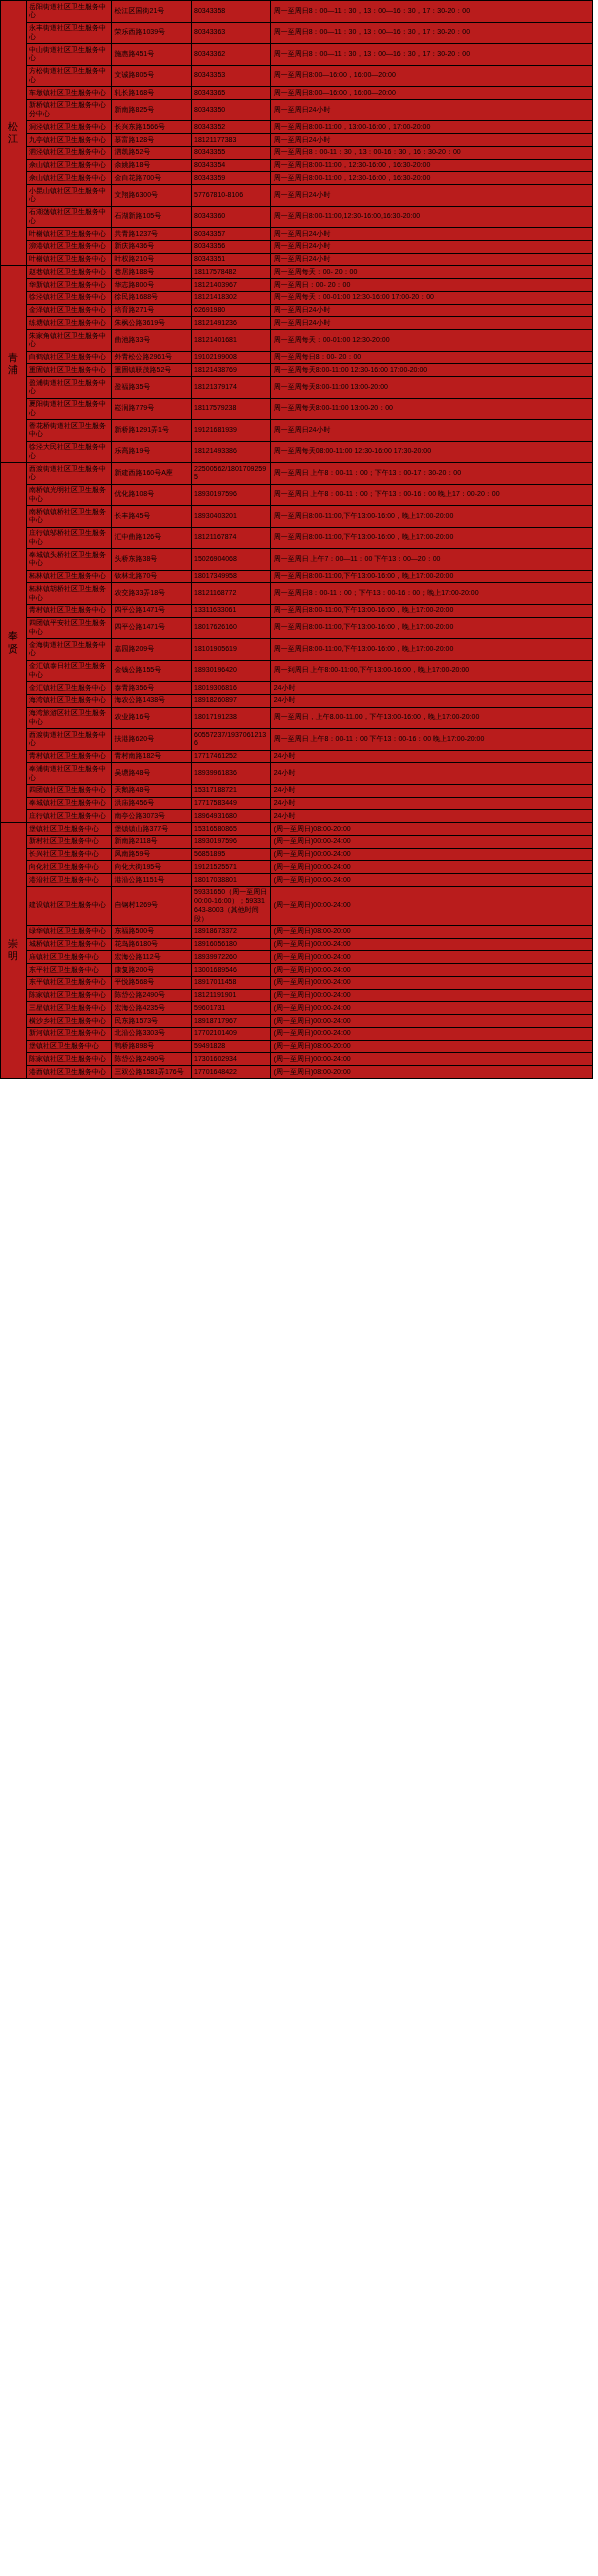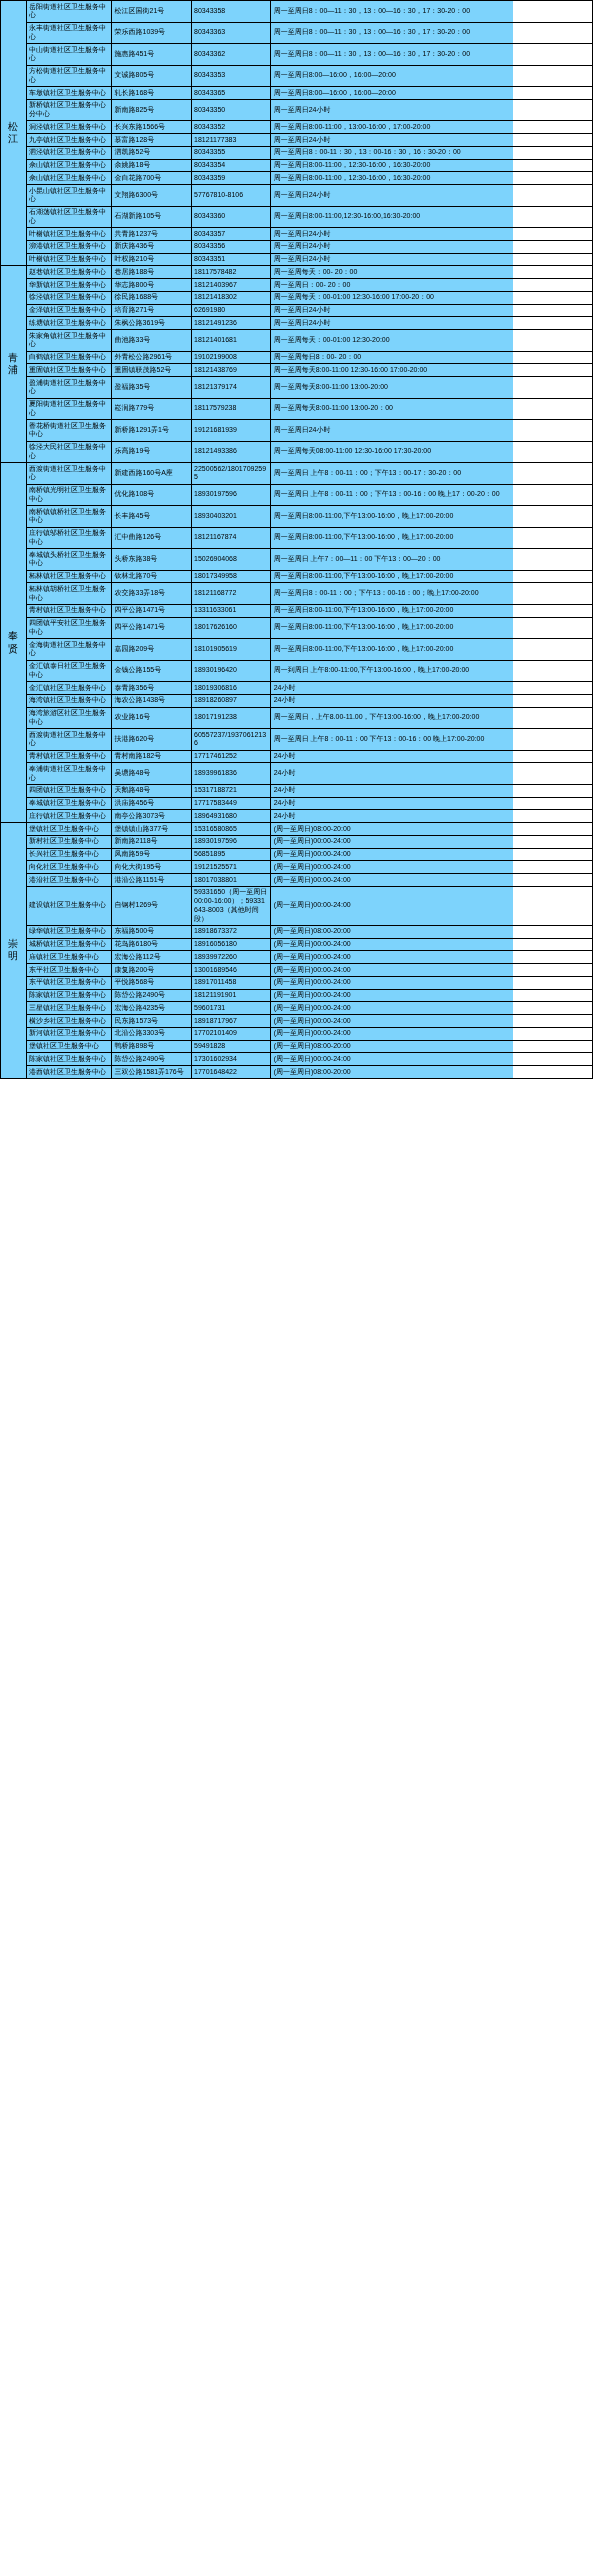--- a/index.html
+++ b/index.html
@@ -1,17 +1,17 @@
 <!DOCTYPE html>
 <html style="font-size:12.3px"><head>
 <meta charset="utf-8">
 <style>
   html,body{margin:0;padding:0;background:#ffffff;}
   body{font-family:"Liberation Sans","DejaVu Sans",sans-serif;}
-  #page{width:513px;position:relative;background:#7dd3fc;padding:0;}
+  #page{width:593px;position:relative;background:#b91c1c;padding:0;}
   table{border-collapse:collapse;width:593px;margin:0 auto;table-layout:fixed;}
   td{border:0.8px solid #000;font-size:7px;line-height:1.25;padding:1.5px 2.3px;vertical-align:middle;color:#000;word-break:break-all;}
   td.district{text-align:center;font-size:10px;font-weight:normal;letter-spacing:0.8px;width:20px;}
   td.c-name{width:80px;}
   td.c-addr{width:74px;}
   td.c-phone{width:74px;text-align:left;}
   td.c-time{width:auto;}
 </style>
 </head>
 <body>

